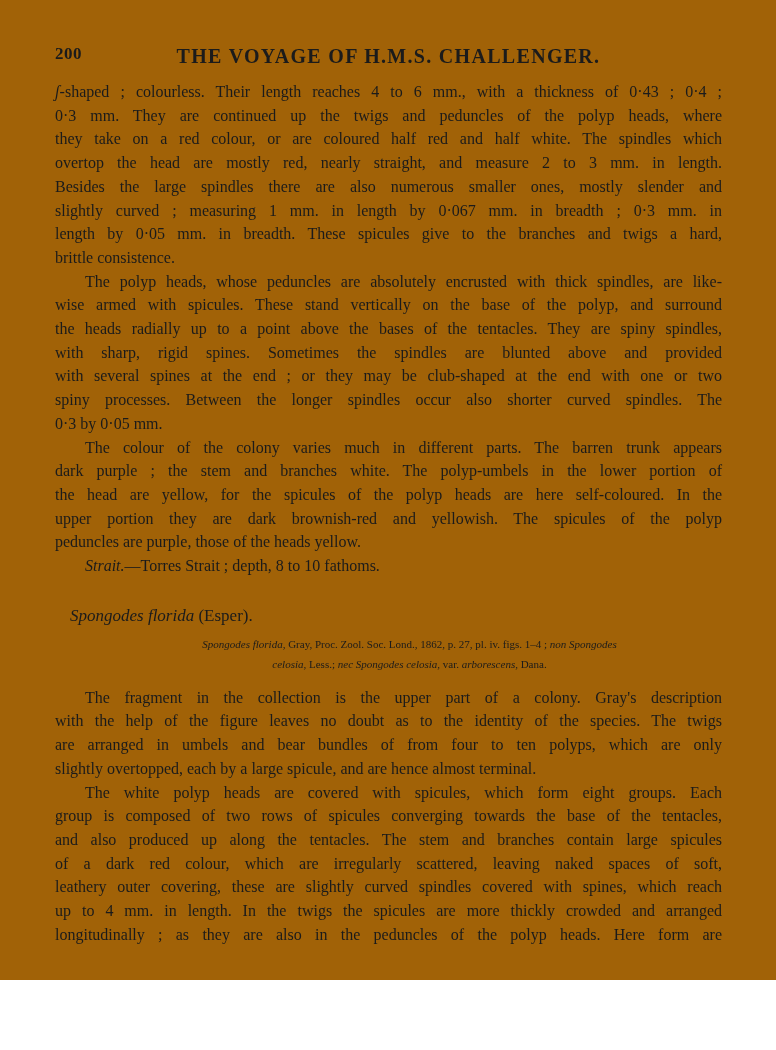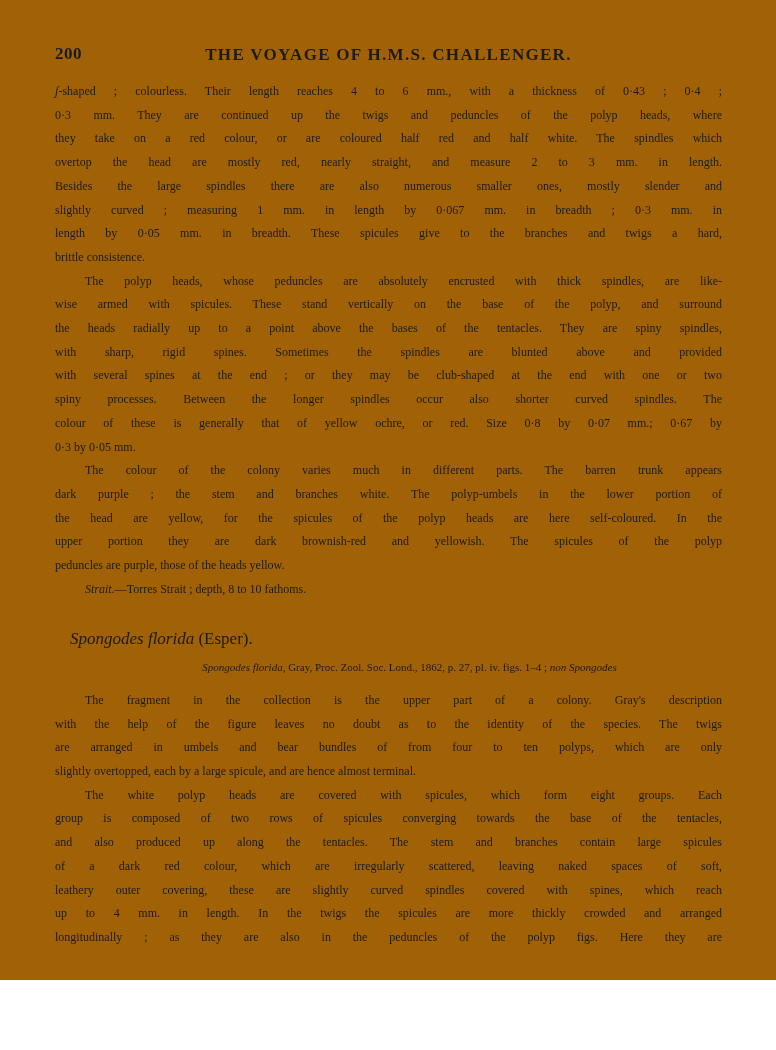--- a/index.html
+++ b/index.html
@@ -26,35 +26,35 @@
   .pagenum {
     position: absolute;
     left: 0;
     top: 0;
     font-size: 17px;
     font-weight: 700;
     letter-spacing: 0.5px;
   }
   .running-title {
     text-align: center;
-    font-size: 17px;
+    font-size: 20px;
     font-weight: 700;
     letter-spacing: 1.3px;
     padding-top: 1px;
   }
   .body {
     position: absolute;
     top: 80px;
     left: 55px;
     width: 667px;
   }
   .block { margin: 0; }
   .line {
     line-height: 23.7px;
-    font-size: 12px;
+    font-size: 16px;
     text-align: left;
     white-space: normal;
   }
   .line.jfy {
     text-align: justify;
     text-align-last: justify;
   }
   .line.indent { text-indent: 30px; }
   .species_heading {
     margin-top: 26px;
@@ -98,48 +98,48 @@
         <div class="line jfy"><span>length by 0·05 mm. in breadth.  These spicules give to the branches and twigs a hard,</span></div>
         <div class="line"><span>brittle consistence.</span></div>
       </div>
       <div class="block paragraph">
         <div class="line jfy indent"><span>The polyp heads, whose peduncles are absolutely encrusted with thick spindles, are like-</span></div>
         <div class="line jfy"><span>wise armed with spicules.  These stand vertically on the base of the polyp, and surround</span></div>
         <div class="line jfy"><span>the heads radially up to a point above the bases of the tentacles.  They are spiny spindles,</span></div>
         <div class="line jfy"><span>with sharp, rigid spines.  Sometimes the spindles are blunted above and provided</span></div>
         <div class="line jfy"><span>with several spines at the end ; or they may be club-shaped at the end with one or two</span></div>
         <div class="line jfy"><span>spiny processes.  Between the longer spindles occur also shorter curved spindles.  The</span></div>
-        <div class="line jfy"><span>colour of these is generally that of yellow ochre, or red.  Size 0·8 by 0·07 mm.;  0·67 by</span></div>
         <div class="line"><span>0·3 by 0·05 mm.</span></div>
       </div>
       <div class="block paragraph">
         <div class="line jfy indent"><span>The colour of the colony varies much in different parts.  The barren trunk appears</span></div>
         <div class="line jfy"><span>dark purple ; the stem and branches white.  The polyp-umbels in the lower portion of</span></div>
         <div class="line jfy"><span>the head are yellow, for the spicules of the polyp heads are here self-coloured.  In the</span></div>
         <div class="line jfy"><span>upper portion they are dark brownish-red and yellowish.  The spicules of the polyp</span></div>
         <div class="line"><span>peduncles are purple, those of the heads yellow.</span></div>
       </div>
       <div class="block paragraph">
         <div class="line indent"><em>Strait.</em><span>—Torres Strait ; depth, 8 to 10 fathoms.</span></div>
       </div>
       <div class="block species_heading">
         <div class="line"><em>Spongodes florida</em><span> (Esper).</span></div>
       </div>
       <div class="block citation">
         <div class="line"><em>Spongodes florida</em><span>, Gray, Proc. Zool. Soc. Lond., 1862, p. 27, pl. iv. figs. 1–4 ; </span><em>non Spongodes</em></div>
+        <div class="line"><em>celosia</em><span>, Less.; </span><em>nec Spongodes celosia</em><span>, var. </span><em>arborescens</em><span>, Dana.</span></div>
       </div>
       <div class="block paragraph after-citation">
         <div class="line jfy indent"><span>The fragment in the collection is the upper part of a colony.  Gray's description</span></div>
         <div class="line jfy"><span>with the help of the figure leaves no doubt as to the identity of the species.  The twigs</span></div>
         <div class="line jfy"><span>are arranged in umbels and bear bundles of from four to ten polyps, which are only</span></div>
         <div class="line"><span>slightly overtopped, each by a large spicule, and are hence almost terminal.</span></div>
       </div>
       <div class="block paragraph">
         <div class="line jfy indent"><span>The white polyp heads are covered with spicules, which form eight groups.  Each</span></div>
         <div class="line jfy"><span>group is composed of two rows of spicules converging towards the base of the tentacles,</span></div>
         <div class="line jfy"><span>and also produced up along the tentacles.  The stem and branches contain large spicules</span></div>
         <div class="line jfy"><span>of a dark red colour, which are irregularly scattered, leaving naked spaces of soft,</span></div>
         <div class="line jfy"><span>leathery outer covering, these are slightly curved spindles covered with spines, which reach</span></div>
         <div class="line jfy"><span>up to 4 mm. in length.  In the twigs the spicules are more thickly crowded and arranged</span></div>
-        <div class="line jfy"><span>longitudinally ; as they are also in the peduncles of the polyp figs.  Here they are</span></div>
+        <div class="line jfy"><span>longitudinally ; as they are also in the peduncles of the polyp heads.  Here form are</span></div>
       </div>
     </div>
 </div>
 
 </body></html>

